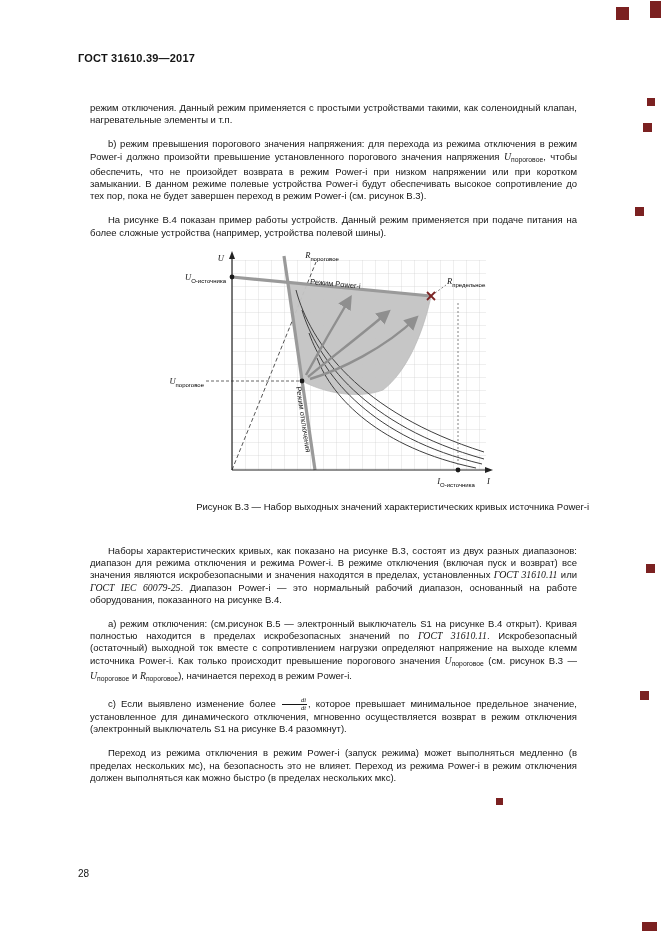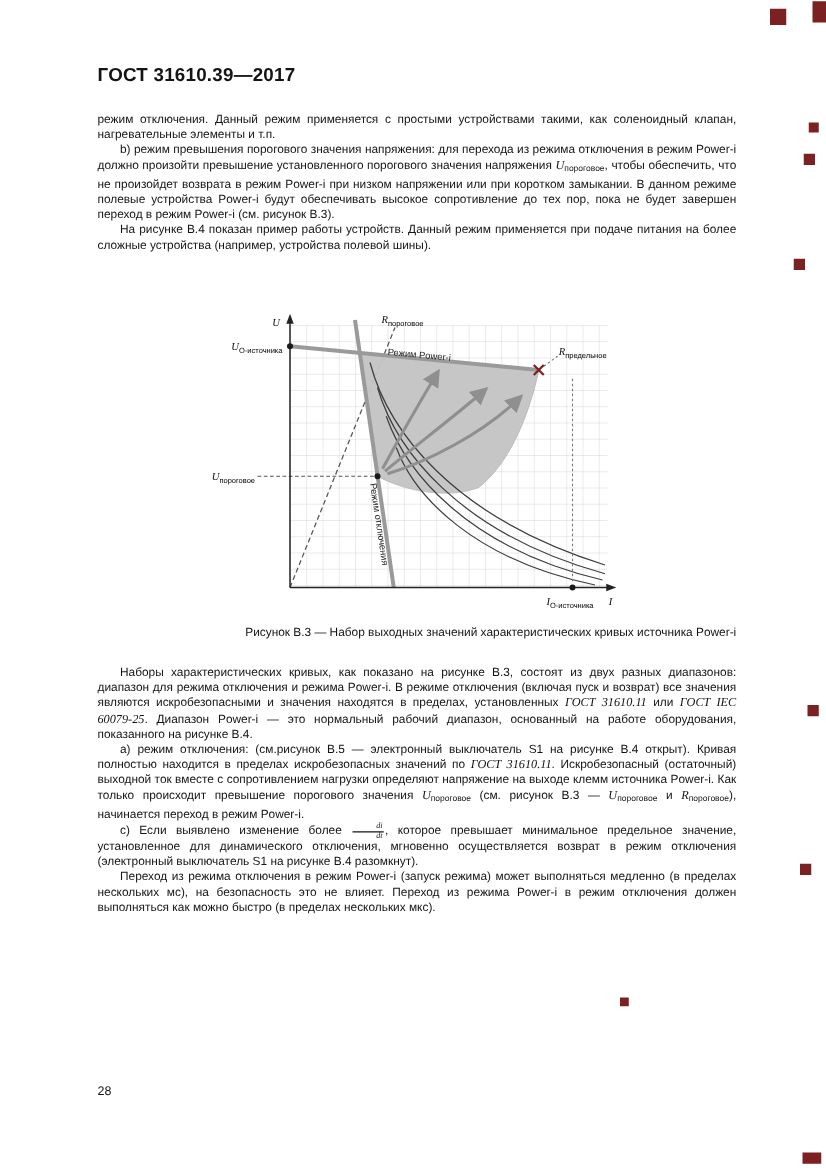--- a/index.html
+++ b/index.html
@@ -4,29 +4,29 @@
 <style>
   html,body{margin:0;padding:0;}
   body{
     width:661px;height:935px;background:#ffffff;position:relative;
     font-family:"Liberation Sans",sans-serif;color:#141414;
     -webkit-font-smoothing:antialiased;
   }
   .page{position:absolute;inset:0;overflow:hidden;}
   .header{
     position:absolute;left:78px;top:52px;
-    font-size:15px;font-weight:bold;letter-spacing:.2px;
+    font-size:11px;font-weight:bold;letter-spacing:.2px;
   }
   .body-text{
     position:absolute;left:78px;width:511px;
     font-size:9.5px;line-height:12.2px;text-align:justify;
   }
   .body-top{top:90px;}
   .body-bottom{top:533px;}
-  p.para{margin:0;}
+  p.para{margin:12px;}
   p.ind{text-indent:18px;}
   .sub{font-size:6.8px;vertical-align:-2px;}
   .it{font-style:italic;font-family:"Liberation Serif",serif;font-size:9.8px;}
   .frac{
     display:inline-flex;flex-direction:column;align-items:center;
     font-size:6.5px;line-height:6.5px;font-style:italic;
     font-family:"Liberation Serif",serif;vertical-align:middle;margin:0 1px;
   }
   .frac .num{border-bottom:0.8px solid #141414;padding:0 1px;}
   .frac .den{padding:0 1px;}

